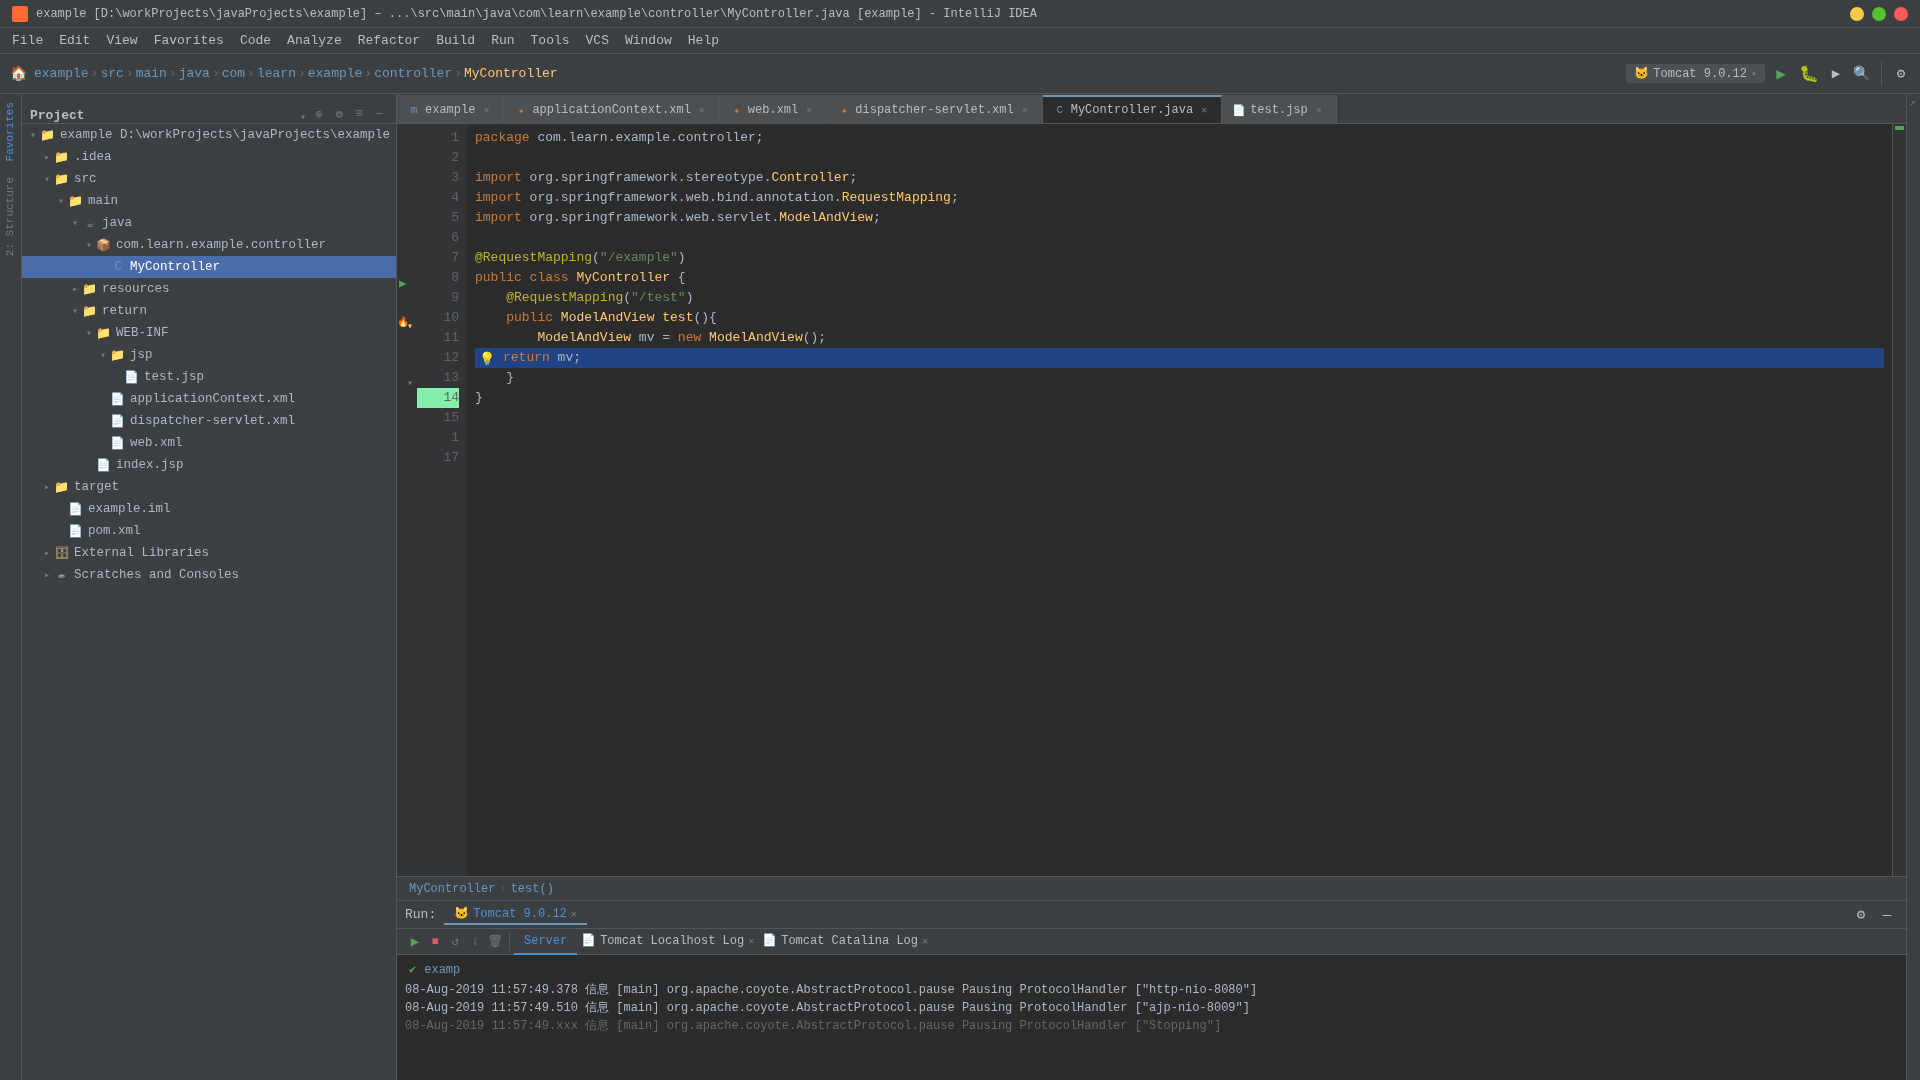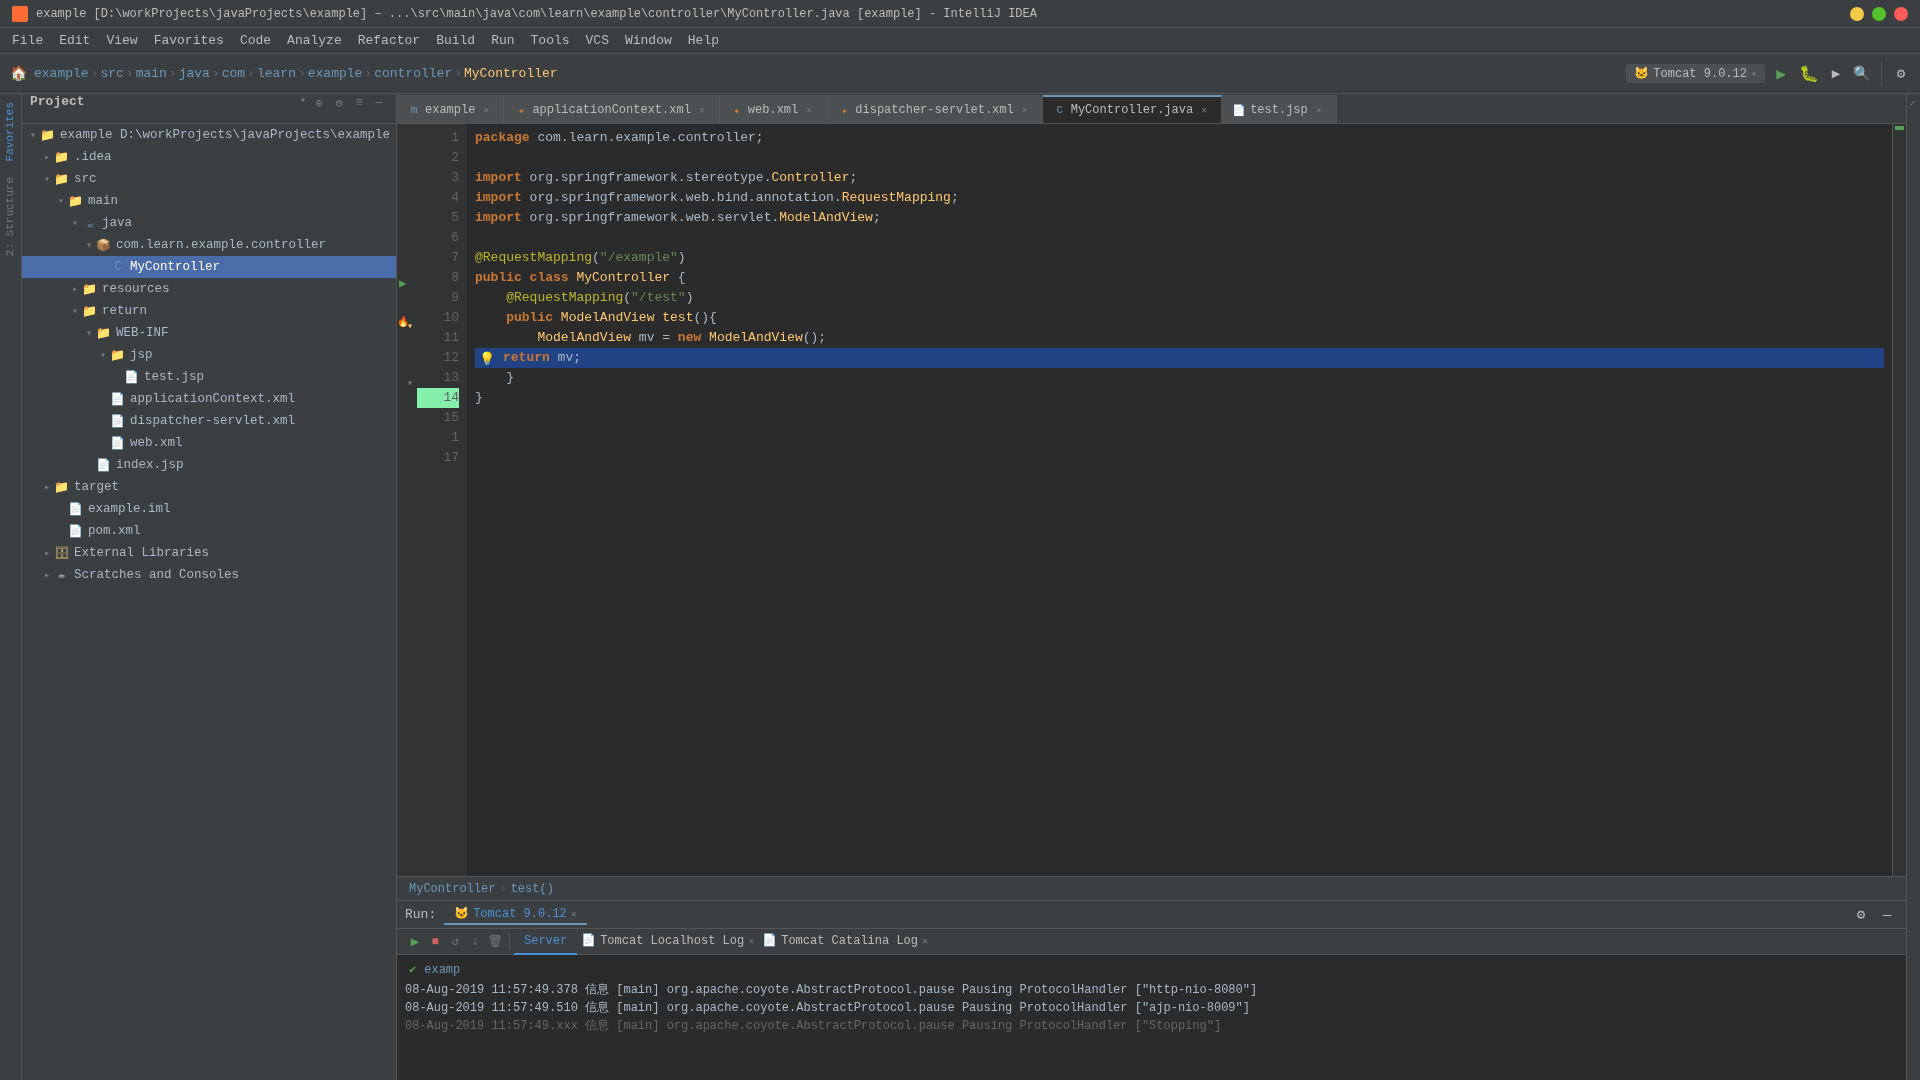--- a/index.html
+++ b/index.html
@@ -30,21 +30,21 @@
     .run-config { display: flex; align-items: center; background: #4c5052; border-radius: 3px; padding: 2px 8px; gap: 4px; margin-left: auto; cursor: pointer; }
     .run-config-name { color: #bbbbbb; font-size: 12px; }
     .run-btn { width: 24px; height: 24px; display: flex; align-items: center; justify-content: center; color: #57a057; cursor: pointer; font-size: 16px; }
     .debug-btn { color: #cc7832; }
 
     
     #main { display: flex; height: calc(1080px - 28px - 26px - 40px); }
 
     
     #project-panel { width: 375px; background: #3c3f41; display: flex; flex-direction: column; border-right: 1px solid #555; }
-    #project-header { height: 30px; display: flex; align-items: flex-start; padding: 0 8px; background: #3c3f41; border-bottom: 1px solid #555; gap: 4px; }
+    #project-header { height: 30px; display: flex; align-items: flex-end; padding: 0 8px; background: #3c3f41; border-bottom: 1px solid #555; gap: 4px; }
     #project-header .panel-title { color: #bbbbbb; font-size: 13px; font-weight: bold; flex: 1; }
     #project-header .header-icons { display: flex; gap: 2px; }
     #project-header .h-icon { color: #777; font-size: 12px; cursor: pointer; width: 18px; height: 18px; display: flex; align-items: center; justify-content: center; }
     #project-tree { flex: 1; overflow-y: auto; font-size: 12.5px; }
     .tree-item { display: flex; align-items: center; padding: 1px 0; cursor: pointer; height: 22px; }
     .tree-item.selected { background: #4a6ca8; }
     .tree-indent { display: inline-block; flex-shrink: 0; }
     .tree-arrow { width: 14px; height: 14px; display: flex; align-items: center; justify-content: center; color: #777; flex-shrink: 0; font-size: 10px; }
     .tree-icon { width: 16px; height: 16px; margin-right: 4px; flex-shrink: 0; display: flex; align-items: center; justify-content: center; font-size: 12px; }
     .folder-icon { color: #dcba76; }
@@ -65,21 +65,21 @@
     .tab.active { background: #2b2b2b; border-top: 2px solid #6897bb; color: #bbbbbb; }
     .tab-close { color: #777; font-size: 10px; cursor: pointer; width: 14px; height: 14px; display: flex; align-items: center; justify-content: center; border-radius: 2px; }
     .tab-icon { width: 14px; height: 14px; display: flex; align-items: center; justify-content: center; font-size: 11px; }
 
     
     #code-editor { flex: 1; display: flex; overflow: hidden; }
     #line-numbers { width: 50px; background: #313335; color: #606366; font-size: 13px; line-height: 20px; padding: 4px 0; text-align: right; padding-right: 8px; user-select: none; flex-shrink: 0; }
     #code-content { flex: 1; overflow: auto; padding: 4px 8px; line-height: 20px; font-size: 13px; background: #2b2b2b; }
     .code-line { white-space: pre; min-height: 20px; display: flex; align-items: center; }
     .code-line.highlighted { background: #214283; }
-    .kw { color: #cc7832; font-weight: bold; }
+    .kw { color: #cc7832; }
     .annotation { color: #bbb529; }
     .string { color: #6a8759; }
     .class-name { color: #ffc66d; }
     .method { color: #ffc66d; }
 
     
     #status-breadcrumb { height: 24px; background: #3c3f41; border-top: 1px solid #555; display: flex; align-items: center; padding: 0 12px; font-size: 12px; color: #777; gap: 4px; }
     .sb-item { color: #6897bb; }
     .sb-arrow { color: #555; }
 

